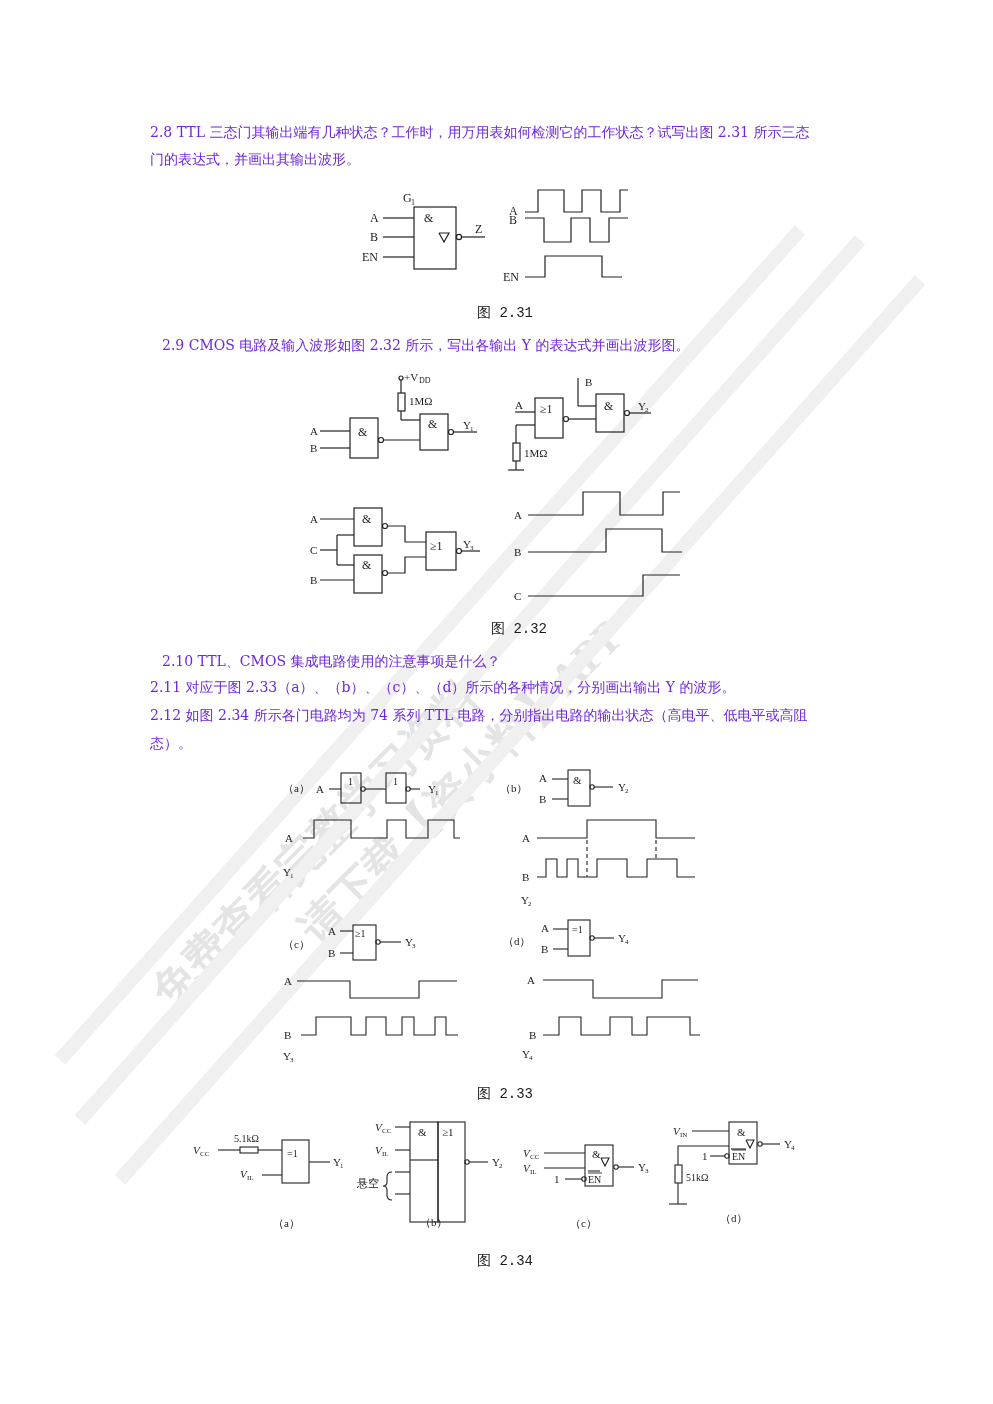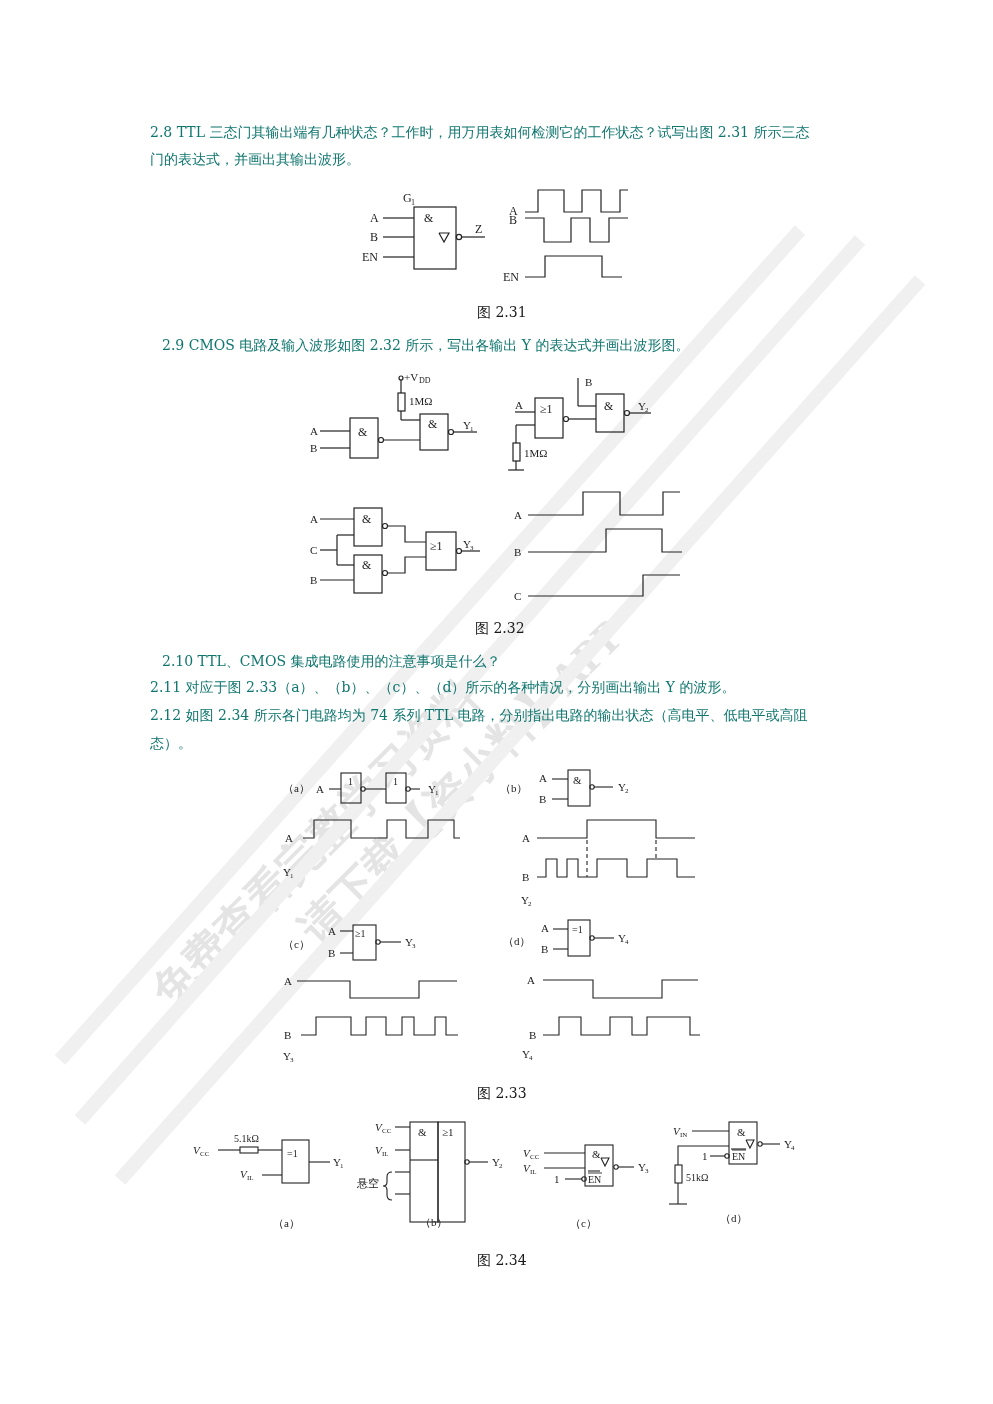--- a/index.html
+++ b/index.html
@@ -1,18 +1,18 @@
 <!DOCTYPE html>
 <html><head>
 <meta charset="utf-8">
 <style>
   html,body{margin:0;padding:0;background:#fff;}
   body{width:993px;height:1404px;position:relative;overflow:hidden;font-family:"DejaVu Serif","Liberation Serif",serif;color:#222;}
-  .txt{position:absolute;font-size:14px;line-height:20px;white-space:nowrap;color:#0f766e;}
-  .cap{position:absolute;font-size:14px;color:#1a1a1a;}
+  .txt{position:absolute;font-size:14px;line-height:20px;white-space:nowrap;color:#6d28d9;}
+  .cap{position:absolute;font-size:14px;color:#1a1a1a;font-family:Liberation Mono, monospace;}
   svg{position:absolute;left:0;top:0;}
   svg text{font-family:"Liberation Serif","DejaVu Serif",serif;fill:#222;}
   .wm{position:absolute;left:0;top:0;width:993px;height:1404px;pointer-events:none;}
 </style>
 </head>
 <body>
 
 <svg class="wm" width="993" height="1404">
   <g transform="translate(170,1010) rotate(-45)">
     <text x="0" y="0" font-size="44" font-weight="bold" fill="#e6e6e6" style="fill:#e4e4e4">免费查看完整学习资料</text>
@@ -25,21 +25,21 @@
   </g>
 </svg>
 
 <div class="txt" style="left:150px;top:122px;">2.8    TTL 三态门其输出端有几种状态？工作时，用万用表如何检测它的工作状态？试写出图 2.31 所示三态</div>
 <div class="txt" style="left:150px;top:150px;font-family:Liberation Serif, serif;">门的表达式，并画出其输出波形。</div>
 
 <div class="cap" style="left:477px;top:304px;">图 2.31</div>
 
 <div class="txt" style="left:162px;top:335px;">2.9    CMOS 电路及输入波形如图 2.32 所示，写出各输出 Y 的表达式并画出波形图。</div>
 
-<div class="cap" style="left:475px;top:620px;text-align:center;">图 2.32</div>
+<div class="cap" style="left:491px;top:620px;text-align:center;">图 2.32</div>
 
 <div class="txt" style="left:150px;top:651px;margin-left:12px;">2.10    TTL、CMOS 集成电路使用的注意事项是什么？</div>
 <div class="txt" style="left:150px;top:677px;">2.11  对应于图 2.33（a）、（b）、（c）、（d）所示的各种情况，分别画出输出 Y 的波形。</div>
 <div class="txt" style="left:150px;top:705px;">2.12    如图 2.34 所示各门电路均为 74 系列 TTL 电路，分别指出电路的输出状态（高电平、低电平或高阻</div>
 <div class="txt" style="left:150px;top:733px;">态）。</div>
 
 <div class="cap" style="left:477px;top:1085px;">图 2.33</div>
 <div class="cap" style="left:477px;top:1252px;">图 2.34</div>
 
 <svg width="993" height="1404" style="pointer-events:none">

